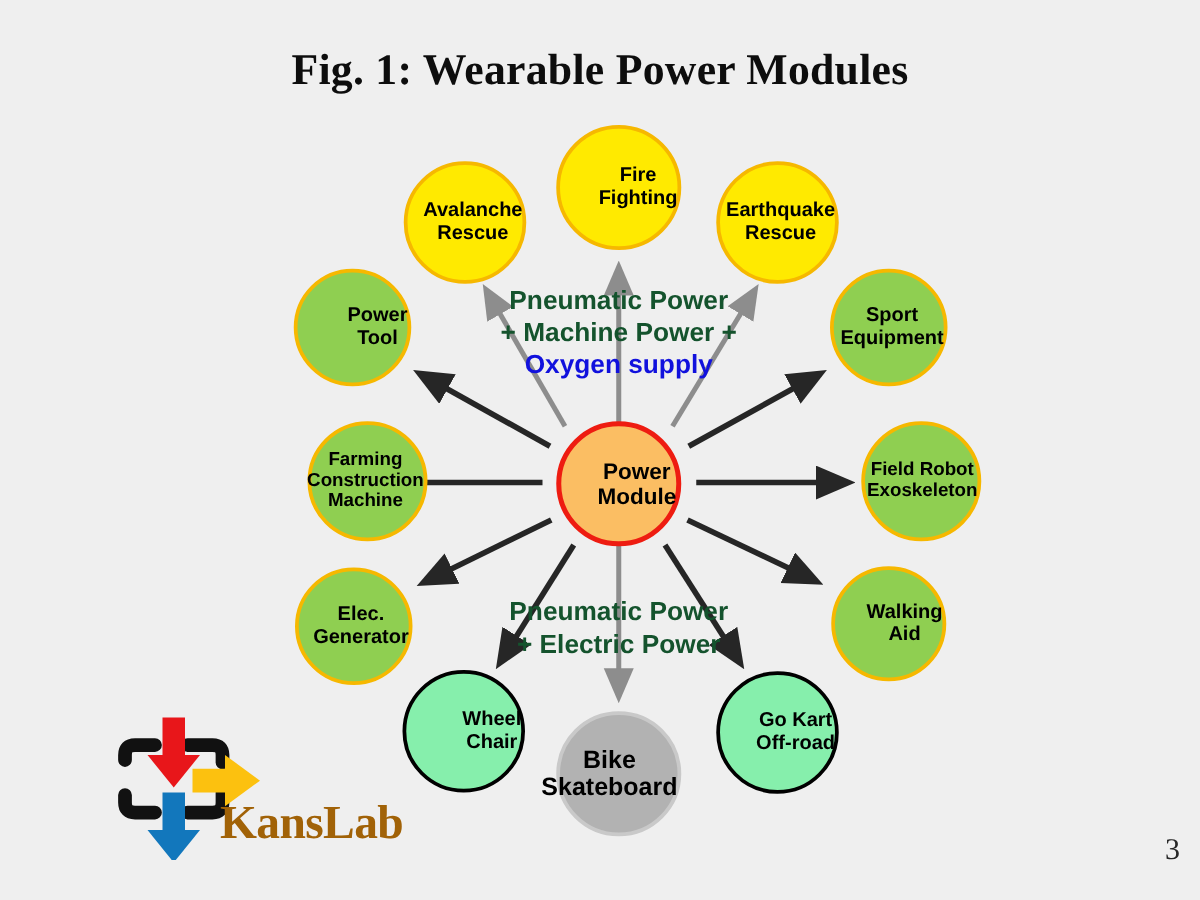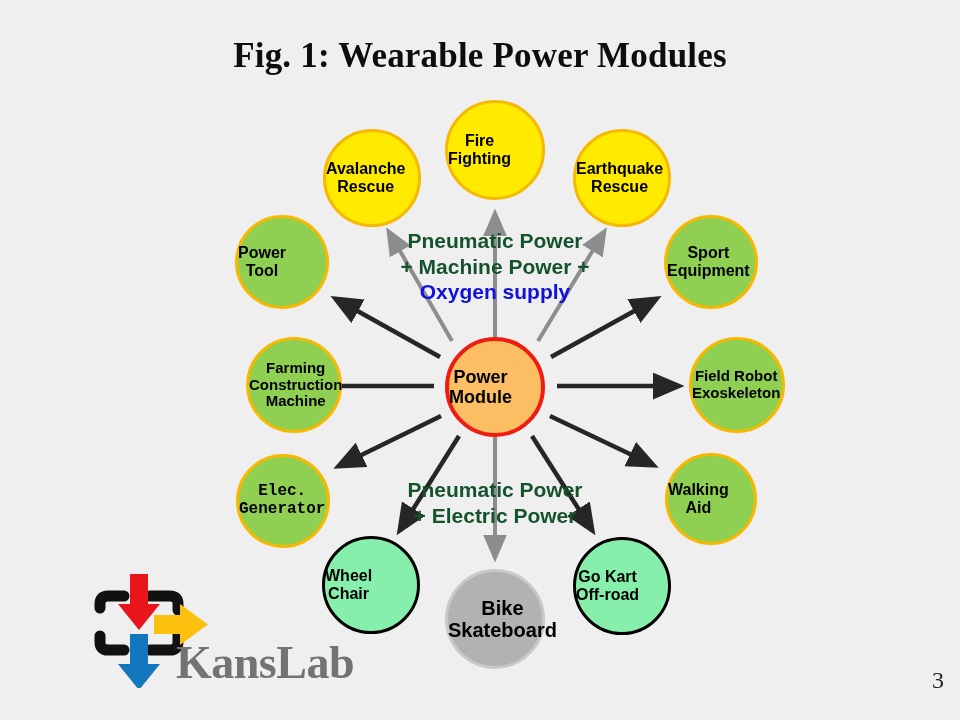--- a/index.html
+++ b/index.html
@@ -41,21 +41,21 @@
     width: 960px;
     height: 720px;
   }
   
   .node {
     position: absolute;
     border-radius: 50%;
     box-sizing: border-box;
     display: flex;
     align-items: center;
-    justify-content: flex-start;
+    justify-content: flex-end;
     text-align: center;
     font-weight: bold;
     color: #000000;
     line-height: 1.12;
     white-space: nowrap;
   }
   .node .lbl {
     display: block;
     pointer-events: none;
   }
@@ -96,22 +96,22 @@
     top: 568px;
     width: 290px;
     height: 120px;
   }
   #logo-text {
     position: absolute;
     left: 176px;
     top: 636px;
     font-family: "Liberation Serif", serif;
     font-weight: bold;
-    font-size: 46px;
-    color: #737373;
+    font-size: 38px;
+    color: #a16207;
     letter-spacing: -0.5px;
   }
   #page-number {
     position: absolute;
     right: 30px;
     bottom: 26px;
     font-family: "Liberation Serif", serif;
     font-size: 24px;
     color: #262626;
   }
@@ -178,21 +178,21 @@
       </div>
       <div class="node n-green" style="left: 664px; top: 215px; width: 94px; height: 94px; font-size: 16px;">
         <span class="lbl"><span>Sport</span><br><span>Equipment</span></span>
       </div>
       <div class="node n-green" style="left: 208px; top: 337px; width: 96px; height: 96px; font-size: 15px; margin-left: 38px;">
         <span class="lbl"><span>Farming</span><br><span>Construction</span><br><span>Machine</span></span>
       </div>
       <div class="node n-green" style="left: 689px; top: 337px; width: 96px; height: 96px; font-size: 15px;">
         <span class="lbl"><span>Field Robot</span><br><span>Exoskeleton</span></span>
       </div>
-      <div class="node n-green" style="left: 236px; top: 454px; width: 94px; height: 94px; font-size: 16px; font-family: Liberation Mono, monospace;">
+      <div class="node n-green" style="left: 236px; top: 454px; width: 94px; height: 94px; font-size: 16px;">
         <span class="lbl"><span>Elec.</span><br><span>Generator</span></span>
       </div>
       <div class="node n-green" style="left: 665px; top: 453px; width: 92px; height: 92px; font-size: 16px;">
         <span class="lbl"><span>Walking</span><br><span>Aid</span></span>
       </div>
       <div class="node n-gray" style="left: 322px; top: 536px; width: 98px; height: 98px; font-size: 16px;">
         <span class="lbl"><span>Wheel</span><br><span>Chair</span></span>
       </div>
       <div class="node n-gray-light" style="left: 445px; top: 569px; width: 100px; height: 100px; font-size: 20px;">
         <span class="lbl"><span>Bike</span><br><span>Skateboard</span></span>

